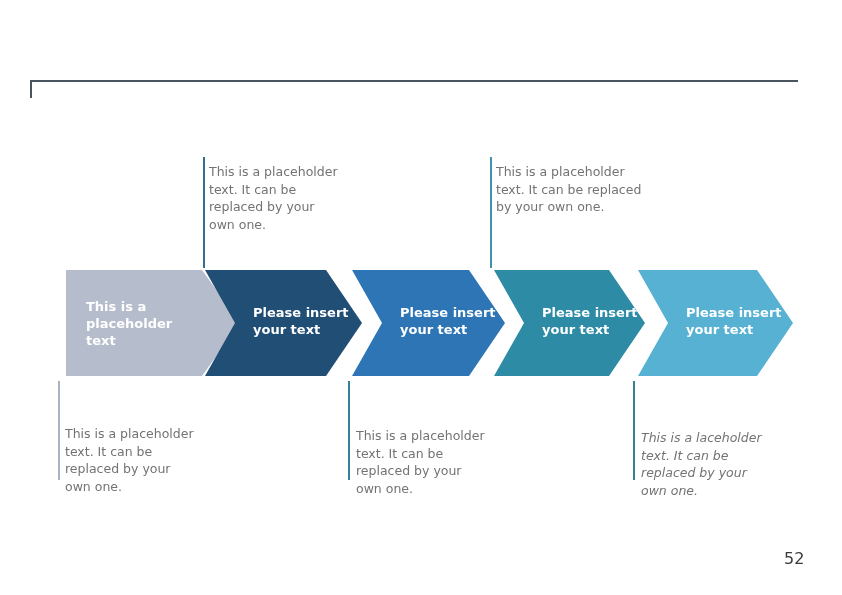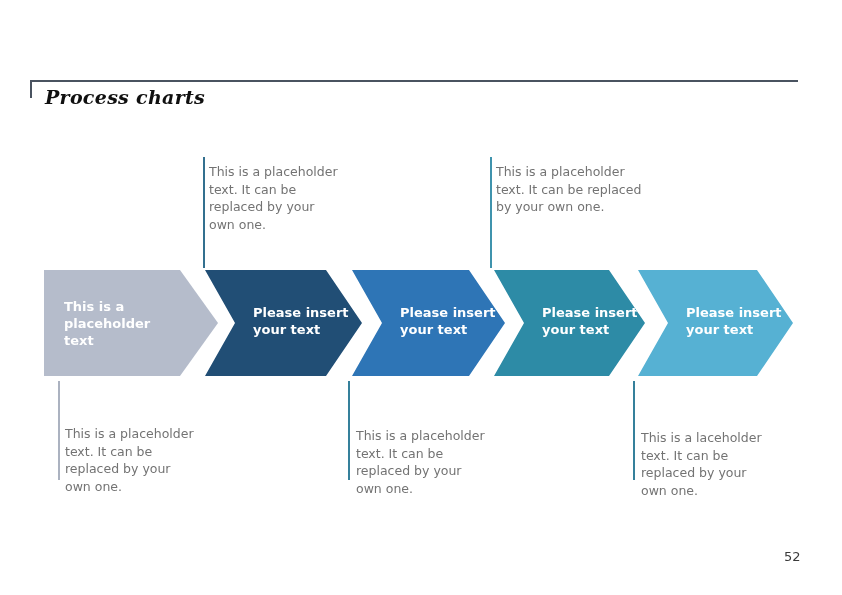--- a/index.html
+++ b/index.html
@@ -22,57 +22,56 @@
   }
   
   .note{position:absolute;font-size:12.5px;line-height:17.5px;white-space:pre-line;color:#737373;}
   .vline{position:absolute;width:2px;}
   .vline.top-sep{top:157px;height:111px;}
   .vline.bottom-sep{top:381px;height:99px;}
   .note.top-1{left:209px;top:163px;width:150px;}
   .note.top-2{left:496px;top:163px;width:170px;}
   .note.bottom-1{left:65px;top:425px;width:150px;}
   .note.bottom-2{left:356px;top:427px;width:150px;}
-  .note.bottom-3{left:641px;top:429px;width:150px;}
+  .note.bottom-3{left:641px;top:429px;width:150px;font-style:italic;}
   
   .chev{
     position:absolute;top:270px;height:106px;
     display:flex;align-items:center;
   }
   .chev .label{
     color:#ffffff;font-weight:bold;font-size:13px;line-height:17px;
     white-space:pre-line;
   }
   .chev.first{
-    left:44px;width:174px;
+    left:66px;width:174px;
     clip-path:polygon(0 0,136px 0,100% 50%,136px 100%,0 100%);
     align-items:center;
   }
   .chev.notched{
     clip-path:polygon(0 0,calc(100% - 36px) 0,100% 50%,calc(100% - 36px) 100%,0 100%,30px 50%);
   }
   .chev.first .label{padding-left:20px;}
   .chev.notched .label{padding-left:48px;margin-bottom:16px;margin-top:12px;}
   .chev.c2{left:205px;width:157px;}
   .chev.c3{left:352px;width:153px;}
   .chev.c4{left:494px;width:151px;}
   .chev.c5{left:638px;width:155px;}
   .page-number{
     position:absolute;left:784px;top:549px;
-    font-size:13px;color:#3a3a3a;
+    font-size:16px;color:#3a3a3a;
   }
 </style>
 </head>
 <body>
 
 <div class="slide">
 
   <div class="title-rule"></div>
   <div class="title-tick"></div>
-  <div class="page-title">Process charts</div>
 
   <div class="vline top-sep" style="left: 203px; background-color: rgb(51, 112, 143);"></div>
   <div class="vline top-sep" style="left: 490px; background-color: rgb(63, 147, 173);"></div>
 
   <div class="note top-1">This is a placeholder
 text. It can be
 replaced by your
 own one.</div>
   <div class="note top-2">This is a placeholder
 text. It can be replaced

